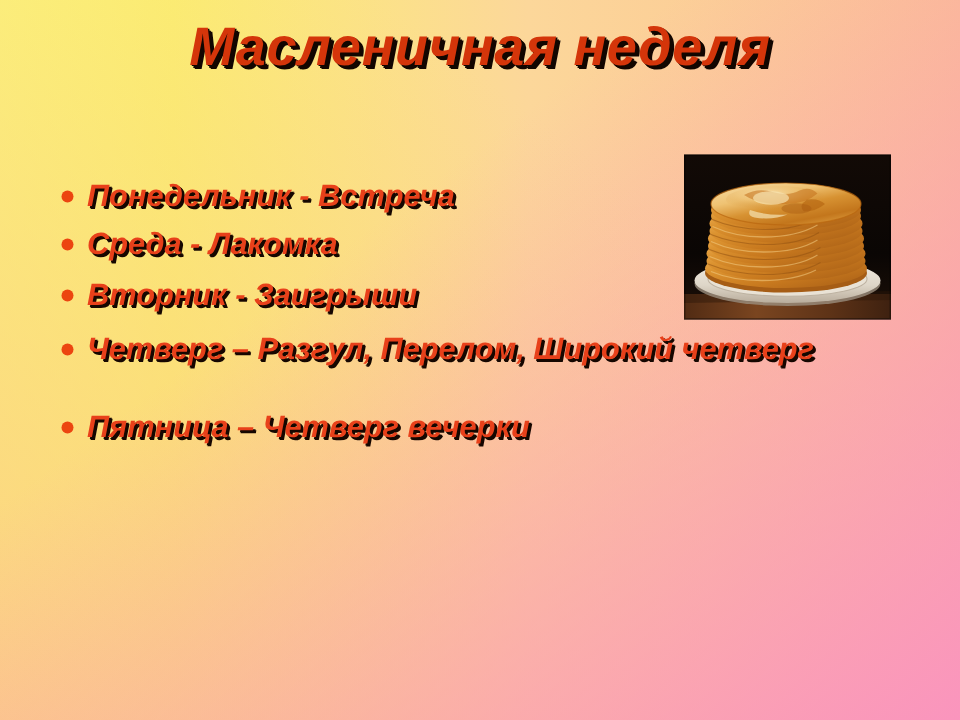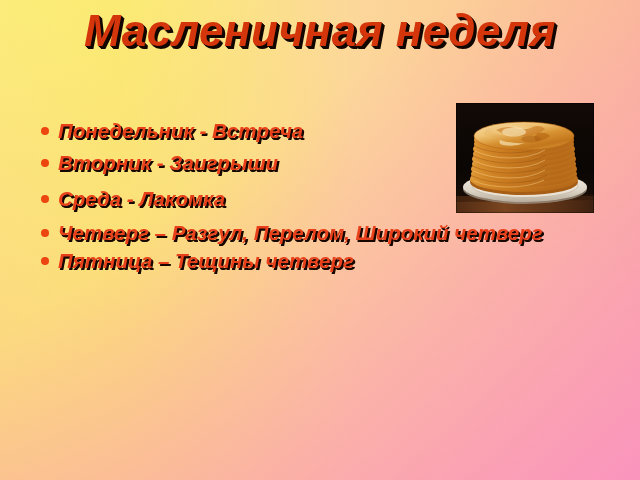--- a/index.html
+++ b/index.html
@@ -26,21 +26,21 @@
       linear-gradient(to right, #fbf878 0%, #fbf070 18%, #fcd79a 55%, #fbc193 100%);
   }
 
   
   #title {
     position: absolute;
     left: 18px;
     top: 6px;
     width: 604px;
     text-align: center;
-    font-size: 44px;
+    font-size: 36px;
     line-height: 50px;
     font-weight: bold;
     font-style: italic;
     letter-spacing: 0.5px;
     color: #d4350a;
     text-shadow:
       2px 2px 0 #120600,
       3px 3px 0 #120600,
       1px 1px 0 #120600;
     white-space: pre-line;
@@ -79,21 +79,21 @@
     background: #ec4510;
   }
   .bullet-text {
     display: block;
   }
 
   
   .bullet-item.i0 { margin-bottom: 7px; }
   .bullet-item.i1 { margin-bottom: 11px; }
   .bullet-item.i2 { margin-bottom: 9px; }
-  .bullet-item.i3 { margin-bottom: 3px; width: 500px; }
+  .bullet-item.i3 { margin-bottom: 27px; width: 500px; }
   .bullet-item.i4 { margin-bottom: 10px; width: 480px; }
   .bullet-item.i5 { margin-bottom: 10px; width: 500px; }
   .bullet-item.i6 { width: 470px; }
 
   
   #photo-frame {
     position: absolute;
     left: 456px;
     top: 103px;
     width: 138px;
@@ -114,35 +114,35 @@
 
 <div id="slide">
 
   <div id="title">Масленичная неделя</div>
 
   <ul id="bullet-list">
     <li class="bullet-item i0">
       <span class="bullet-dot"></span>
       <span class="bullet-text">Понедельник - Встреча</span>
     </li>
+    <li class="bullet-item i2">
+      <span class="bullet-dot"></span>
+      <span class="bullet-text">Среда - Лакомка</span>
+    </li>
     <li class="bullet-item i1">
       <span class="bullet-dot"></span>
       <span class="bullet-text">Вторник - Заигрыши</span>
     </li>
-    <li class="bullet-item i2">
-      <span class="bullet-dot"></span>
-      <span class="bullet-text">Среда - Лакомка</span>
-    </li>
     <li class="bullet-item i3">
       <span class="bullet-dot"></span>
       <span class="bullet-text">Четверг – Разгул, Перелом, Широкий четверг</span>
     </li>
     <li class="bullet-item i4">
       <span class="bullet-dot"></span>
-      <span class="bullet-text">Пятница – Тещины четверг</span>
+      <span class="bullet-text">Пятница – Четверг вечерки</span>
     </li>
   </ul>
 
   <div id="photo-frame">
     <svg id="photo-canvas" viewBox="0 0 138 110" preserveAspectRatio="none">
       <defs>
         <linearGradient id="gBg" x1="0" y1="0" x2="0" y2="1">
           <stop offset="0%" stop-color="#120a06"></stop>
           <stop offset="60%" stop-color="#0a0604"></stop>
           <stop offset="100%" stop-color="#1d1008"></stop>

